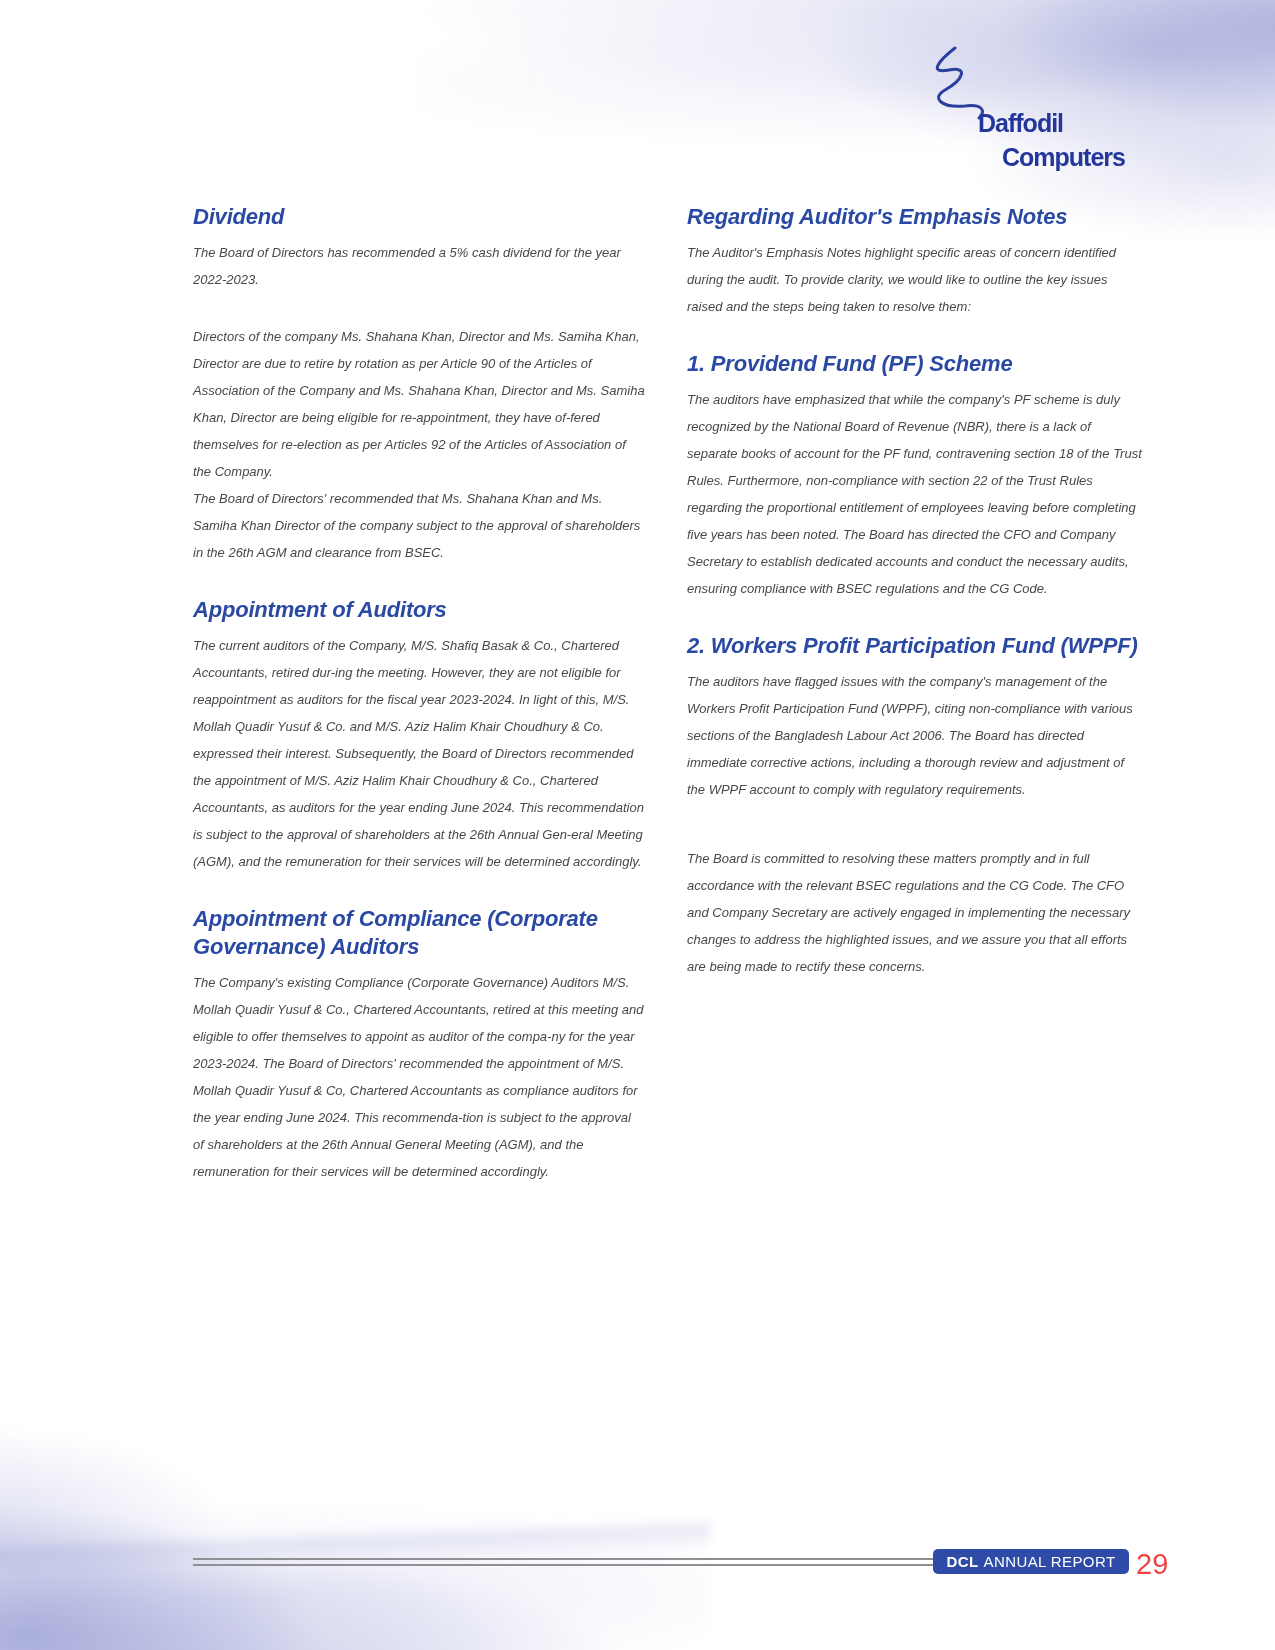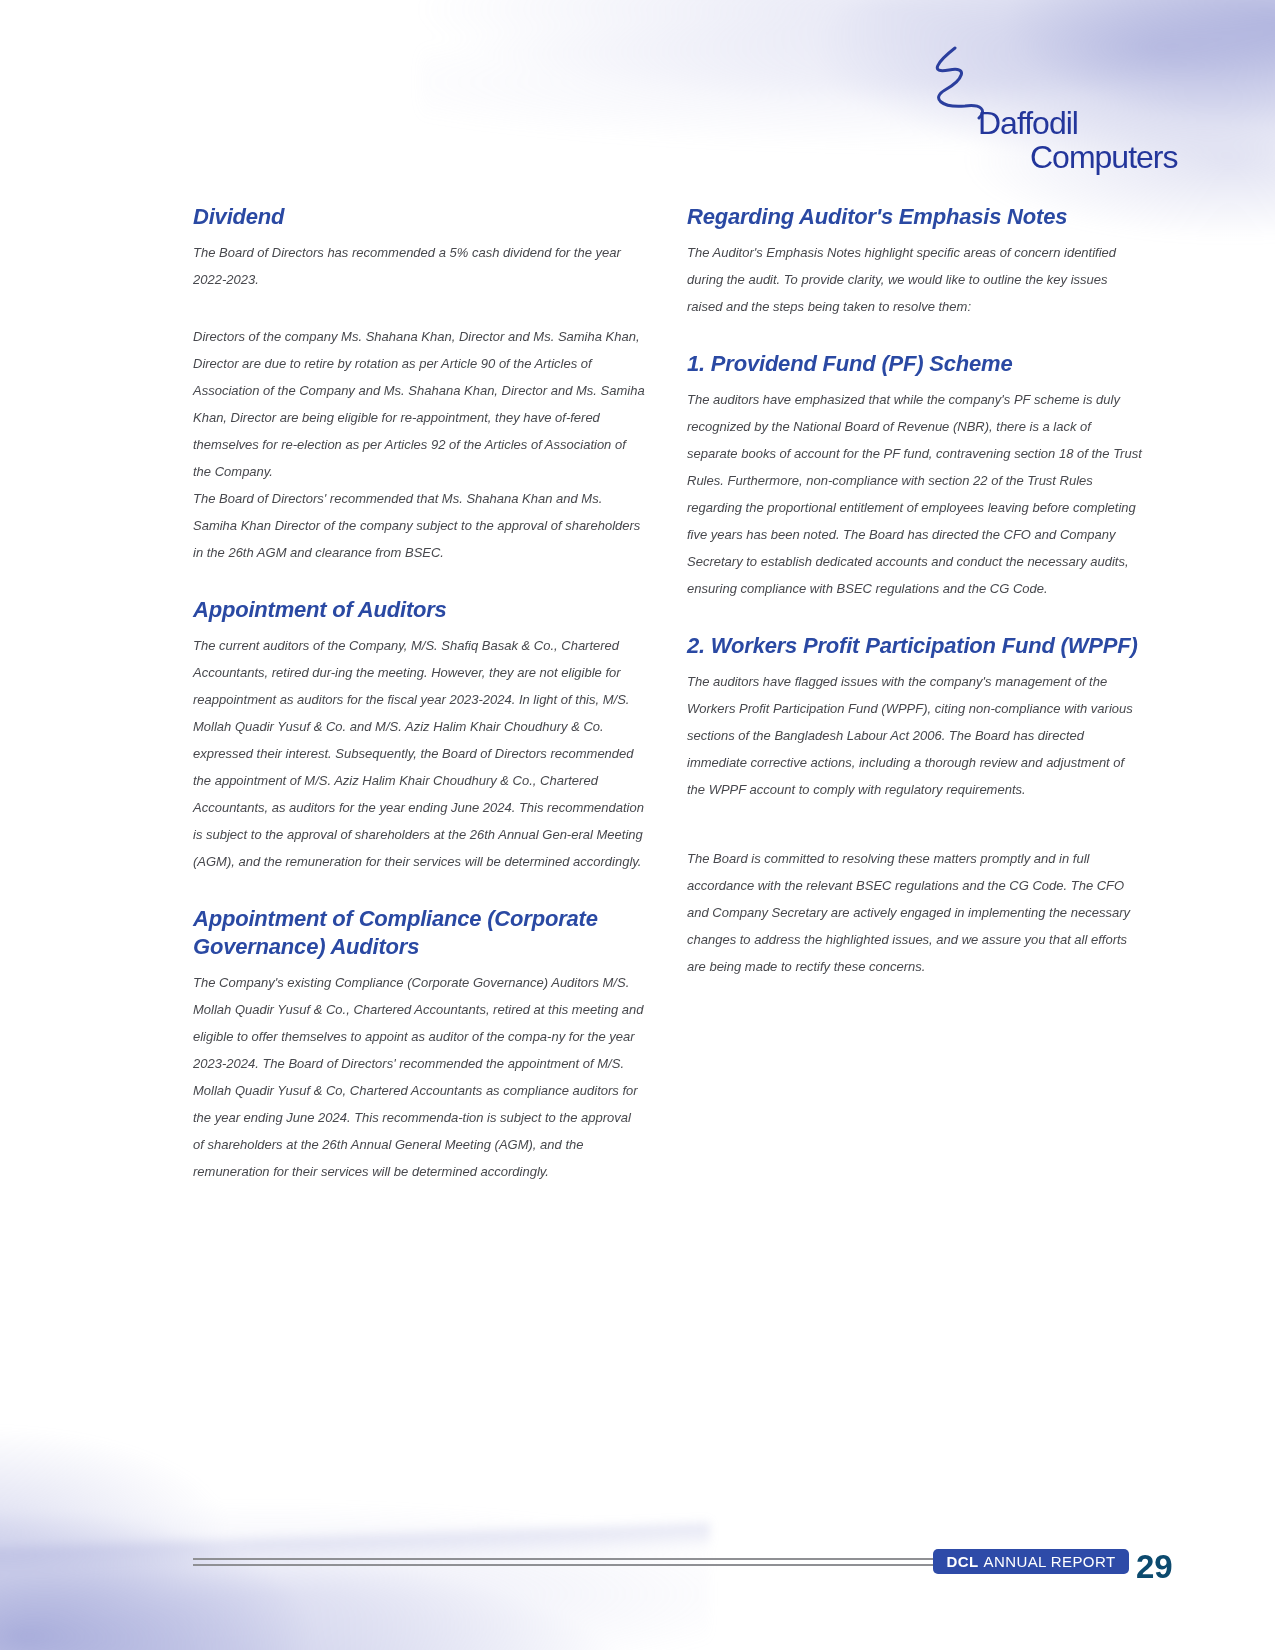--- a/index.html
+++ b/index.html
@@ -28,23 +28,23 @@
       radial-gradient(52% 42% at 12% 80%, rgba(124,131,200,.58), rgba(124,131,200,0) 72%),
       radial-gradient(72% 48% at 38% 96%, rgba(136,142,206,.48), rgba(136,142,206,0) 75%),
       radial-gradient(46% 34% at 6% 54%, rgba(162,166,217,.36), rgba(162,166,217,0) 70%),
       radial-gradient(85% 28% at 44% 70%, rgba(182,185,227,.28), rgba(182,185,227,0) 78%),
       linear-gradient(178deg, rgba(0,0,0,0) 55%, rgba(118,125,196,.18) 57%, rgba(0,0,0,0) 62%);
     filter:blur(5px);
   }
   
   #logo{position:absolute;left:978px;top:106px;color:#23369b;}
   #logo .l1,#logo .l2{
-    font-weight:normal;font-size:32px;line-height:34px;letter-spacing:-1px;
+    font-weight:bold;font-size:25px;line-height:34px;letter-spacing:-1px;
   }
-  #logo .l2{margin-left:52px;}
+  #logo .l2{margin-left:24px;}
   #squiggle{position:absolute;left:935px;top:46px;}
   
   .column{position:absolute;top:203px;color:#47484d;}
   #col-left{left:193px;width:452px;}
   #col-right{left:687px;width:458px;}
   .sec{margin:0 0 30px 0;font-style:italic;}
   .sec h2{
     margin:0 0 8px 0;
     font-size:22px;line-height:28px;font-weight:bold;
     color:#2a49a3;letter-spacing:-0.2px;
@@ -63,21 +63,21 @@
   }
   #footer-badge{
     position:absolute;left:933px;top:1549px;width:196px;height:25px;
     background:#2e4ba8;border-radius:5px;
     display:flex;align-items:center;justify-content:center;
     color:#ffffff;font-size:15px;letter-spacing:.4px;white-space:nowrap;
   }
   #footer-badge .b{font-weight:bold;margin-right:5px;}
   #page-number{
     position:absolute;left:1136px;top:1548px;
-    font-size:33px;font-weight:bold;color:#0c4a6e;
+    font-size:29px;font-weight:normal;color:#ef4444;
   }
 </style>
 </head>
 <body>
 
 <div id="page">
 
   <div class="wash" id="wash-top"></div>
   <div class="wash" id="wash-bottom"></div>
 

